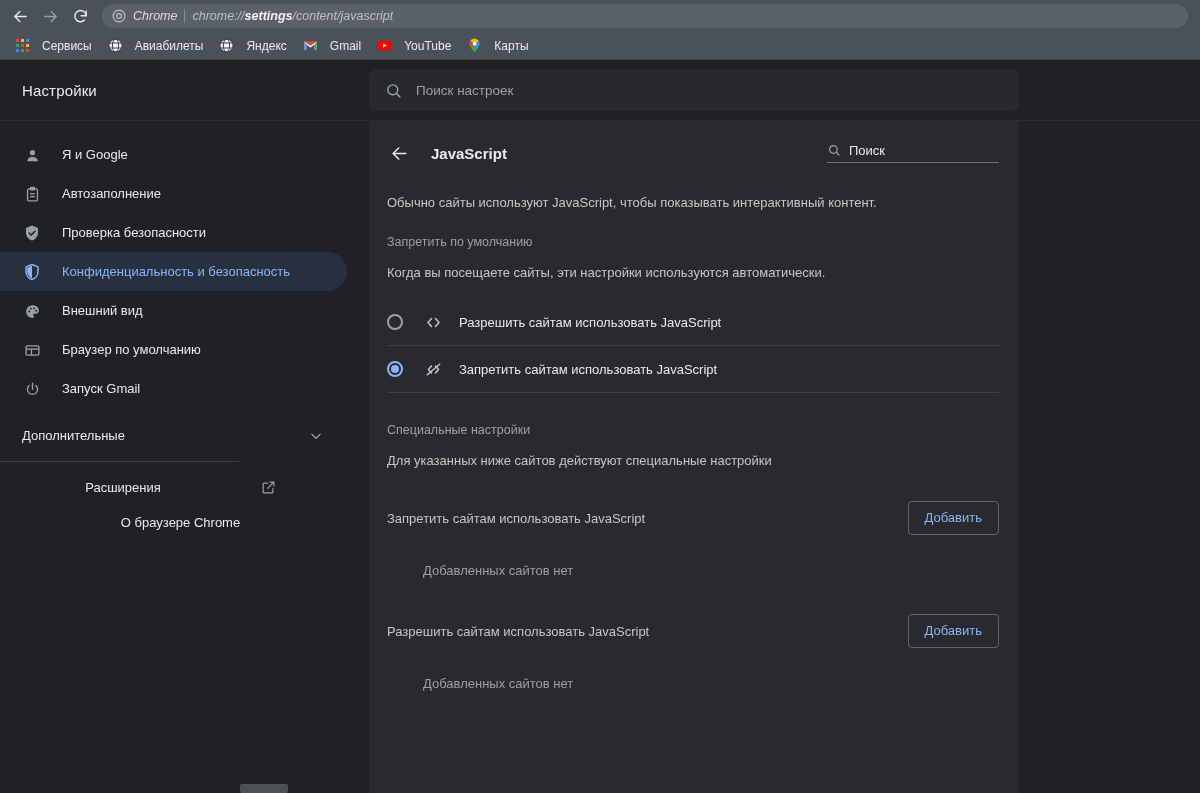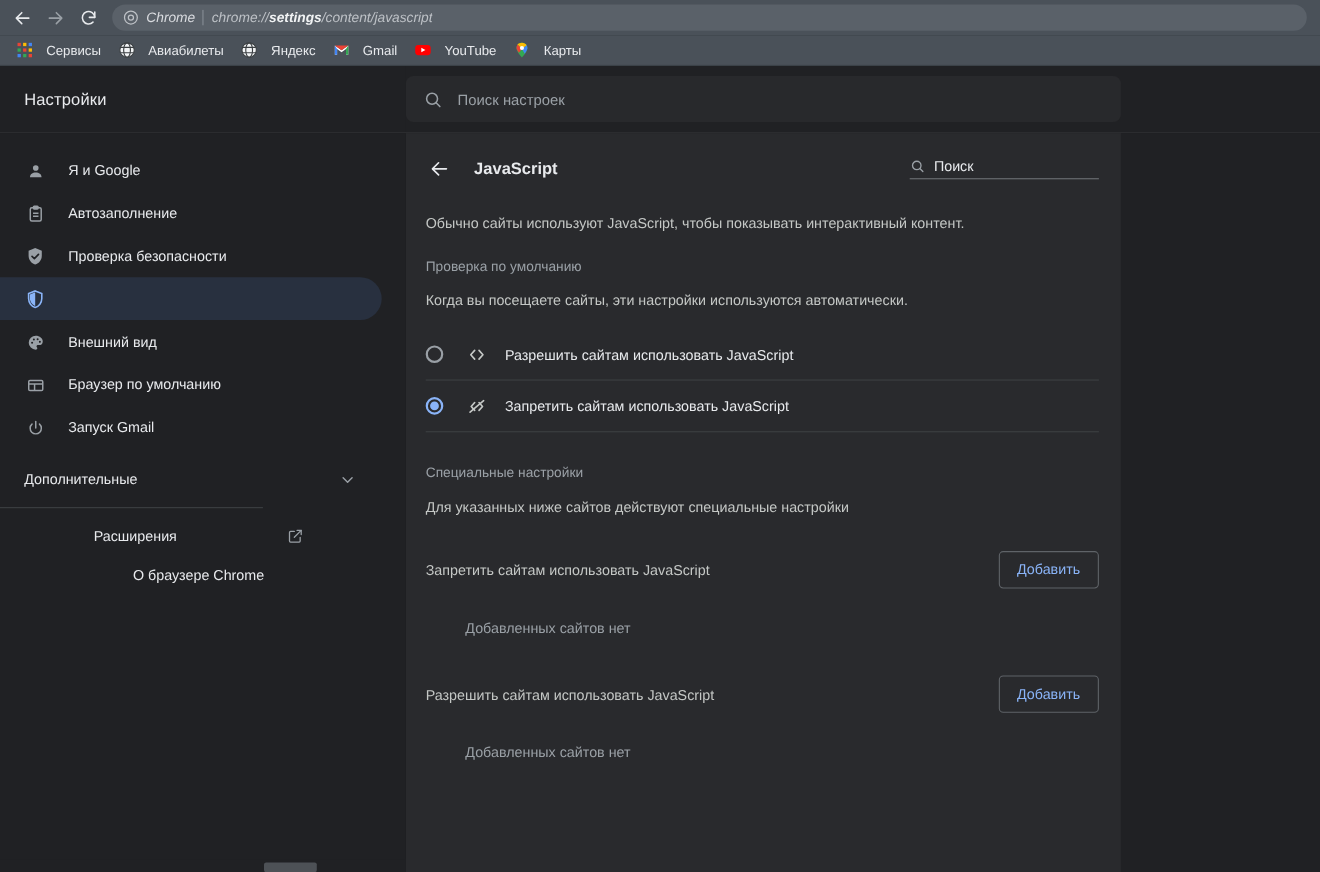--- a/index.html
+++ b/index.html
@@ -247,21 +247,21 @@
     flex: 0 0 auto;
   }
   .sub-title {
     color: #e8eaed;
     font-size: 15px;
     font-weight: bold;
     flex: 1 1 auto;
   }
   .inline-search {
     display: flex;
-    align-items: center;
+    align-items: flex-start;
     gap: 8px;
     width: 172px;
     border-bottom: 1px solid #6d7176;
     padding-bottom: 4px;
     flex: 0 0 auto;
   }
   .inline-search .is-icon { color: #9aa0a6; display: flex; flex: 0 0 auto; }
   .inline-search .is-text { color: #e8eaed; font-size: 13px; }
 
   .card-pad { padding: 0 20px 0 18px; }
@@ -527,20 +527,21 @@
         <span class="si-label">Проверка безопасности</span>
       </div>
 
       <div class="side-item active">
         <span class="si-icon">
           <svg width="18" height="18" viewBox="0 0 24 24">
               <path d="M12 2l8 3.2v6.1c0 5-3.4 9.5-8 10.7-4.6-1.2-8-5.7-8-10.7V5.2z" fill="none" stroke="currentColor" stroke-width="1.9"></path>
               <path d="M12 3.6v16.6c-3.6-1.2-6.4-5-6.4-9.3V6.2z" fill="currentColor"></path>
             </svg>
         </span>
+        <span class="si-label">Конфиденциальность и безопасность</span>
       </div>
 
       <div class="side-item">
         <span class="si-icon">
           <svg width="17" height="17" viewBox="0 0 24 24" fill="currentColor">
               <path d="M12 3a9 9 0 0 0 0 18c1.2 0 2-.8 2-1.8 0-.5-.2-.9-.5-1.2-.3-.3-.5-.7-.5-1.1 0-1 .8-1.8 1.8-1.8H16a5 5 0 0 0 5-5c0-3.9-4-7.1-9-7.1z"></path>
               <circle cx="7.3" cy="12" r="1.3" fill="#202124"></circle>
               <circle cx="9.6" cy="8" r="1.3" fill="#202124"></circle>
               <circle cx="14.4" cy="7.6" r="1.3" fill="#202124"></circle>
               <circle cx="17.3" cy="11" r="1.3" fill="#202124"></circle>
@@ -617,21 +618,21 @@
                 </svg>
             </span>
             <span class="is-text">Поиск</span>
           </div>
         </div>
 
         <div class="card-pad">
 
           <div class="desc-line">Обычно сайты используют JavaScript, чтобы показывать интерактивный контент.</div>
 
-          <div class="section-label">Проверка по умолчанию</div>
+          <div class="section-label">Запретить по умолчанию</div>
           <div class="section-sub">Когда вы посещаете сайты, эти настройки используются автоматически.</div>
 
           <div class="radio-row">
             <span class="radio-mark"></span>
             <span class="radio-icon">
               <svg width="19" height="19" viewBox="0 0 24 24" fill="none" stroke="currentColor" stroke-width="1.9" stroke-linecap="round" stroke-linejoin="round">
                 <polyline points="9.5 7 5 12 9.5 17"></polyline>
                   <polyline points="14.5 7 19 12 14.5 17"></polyline>
               </svg>
             </span>

